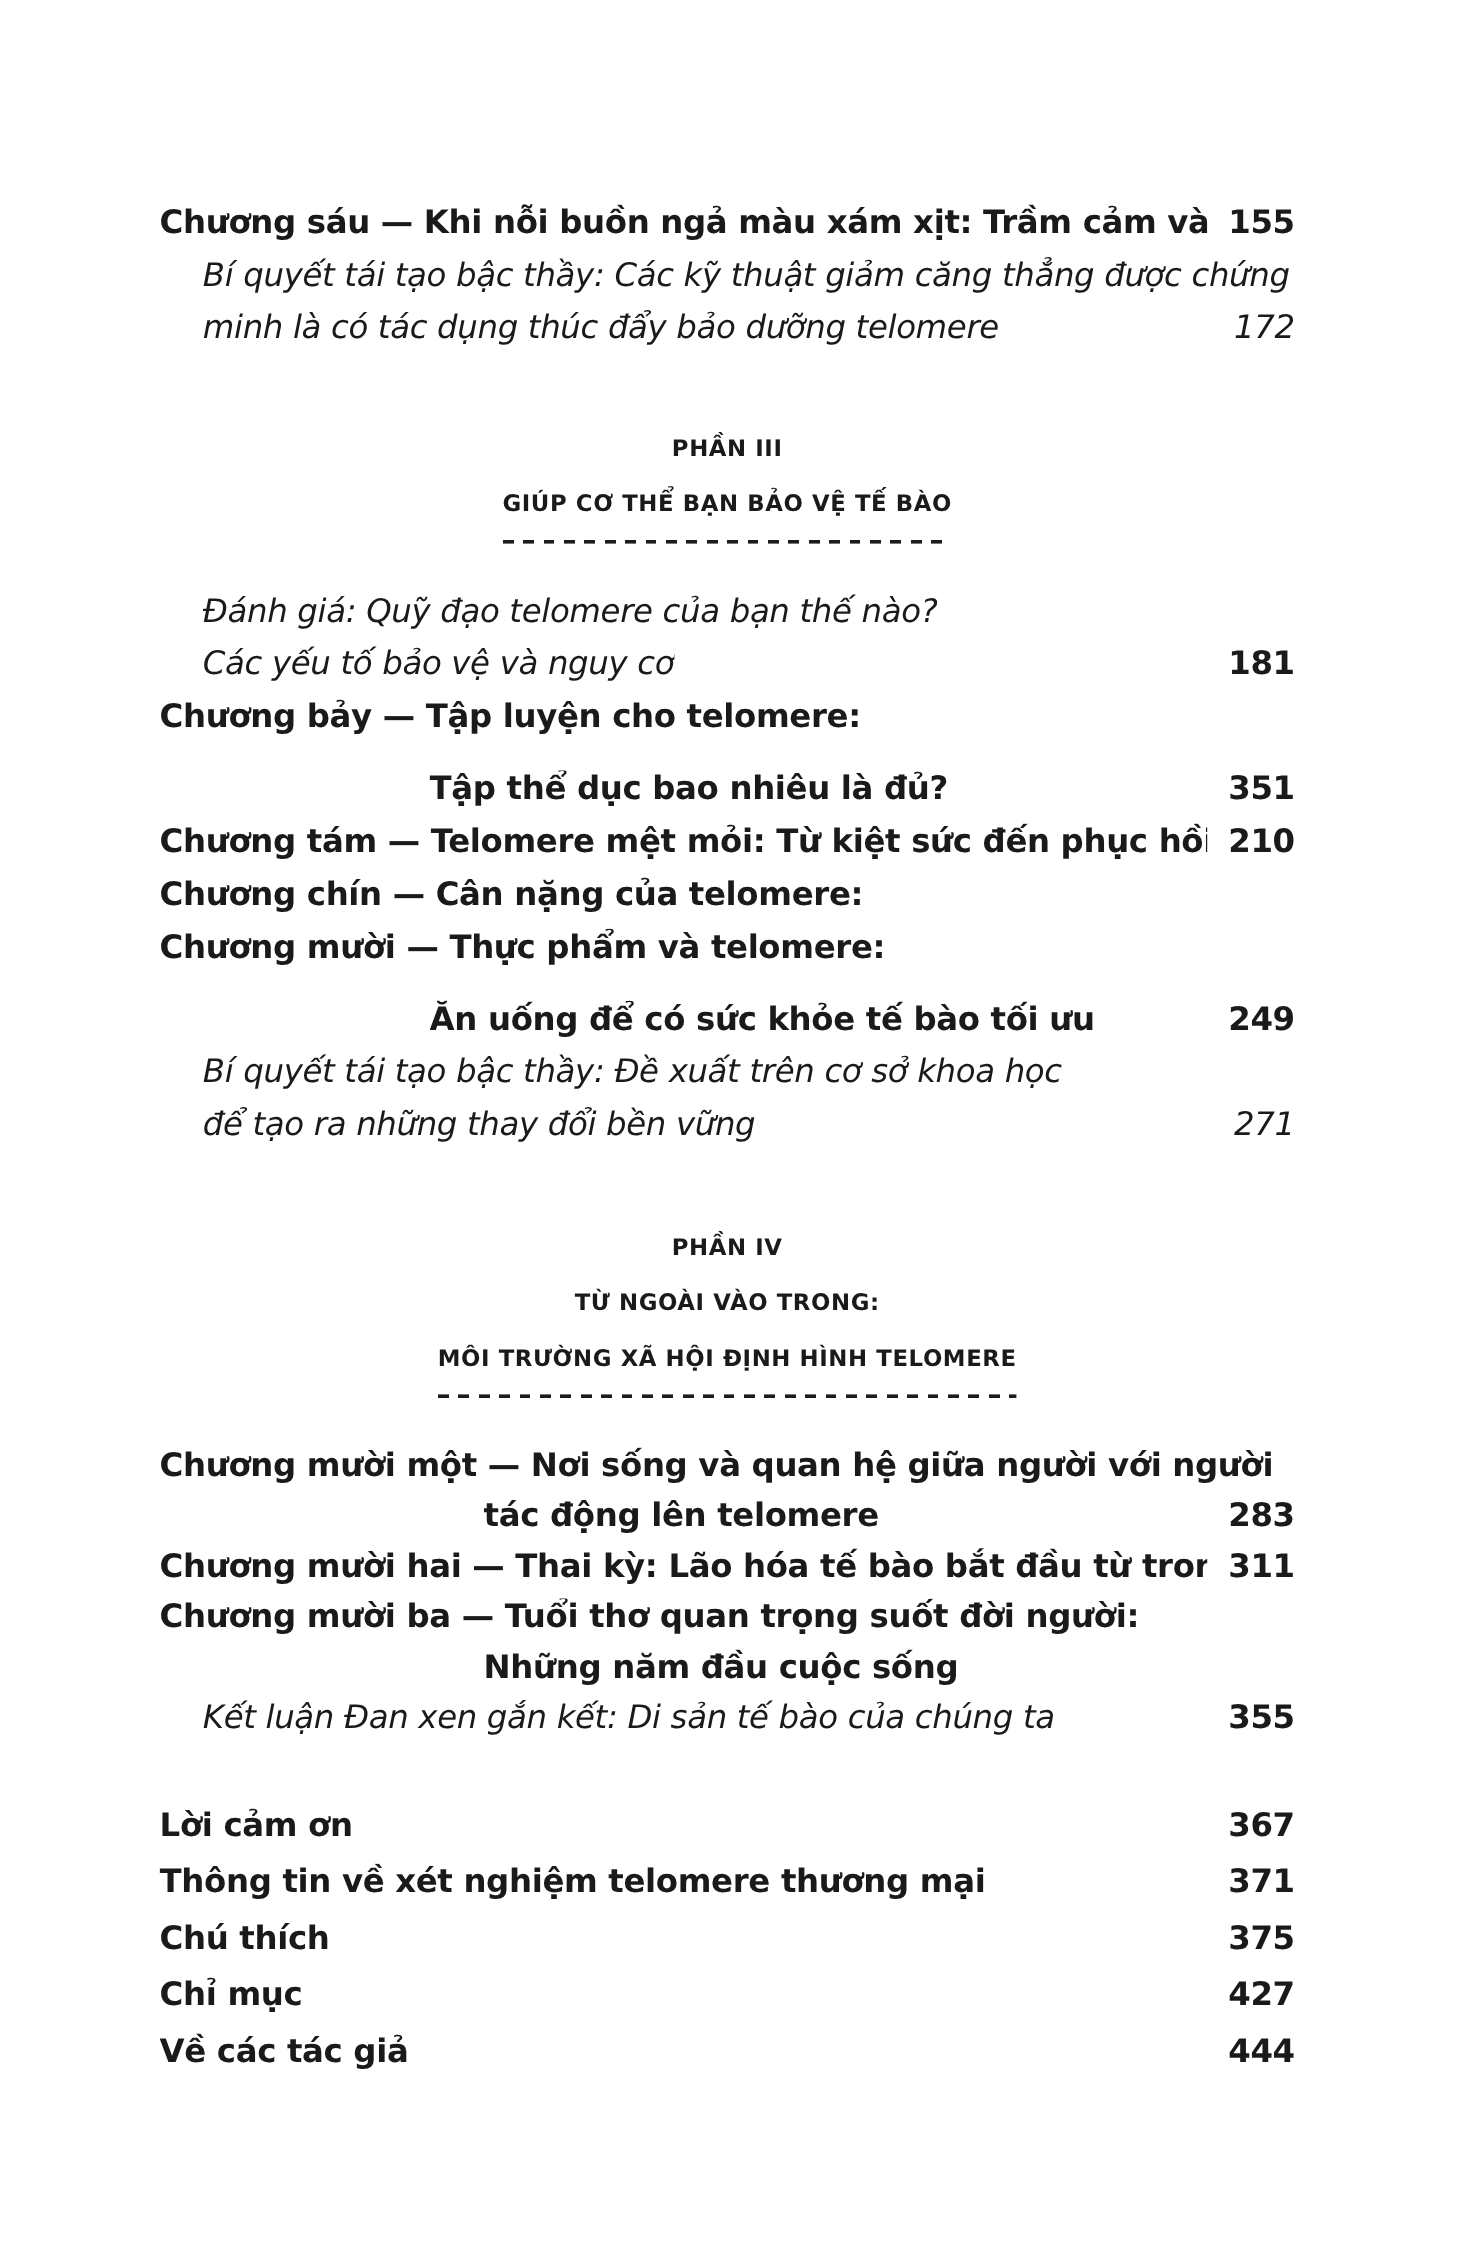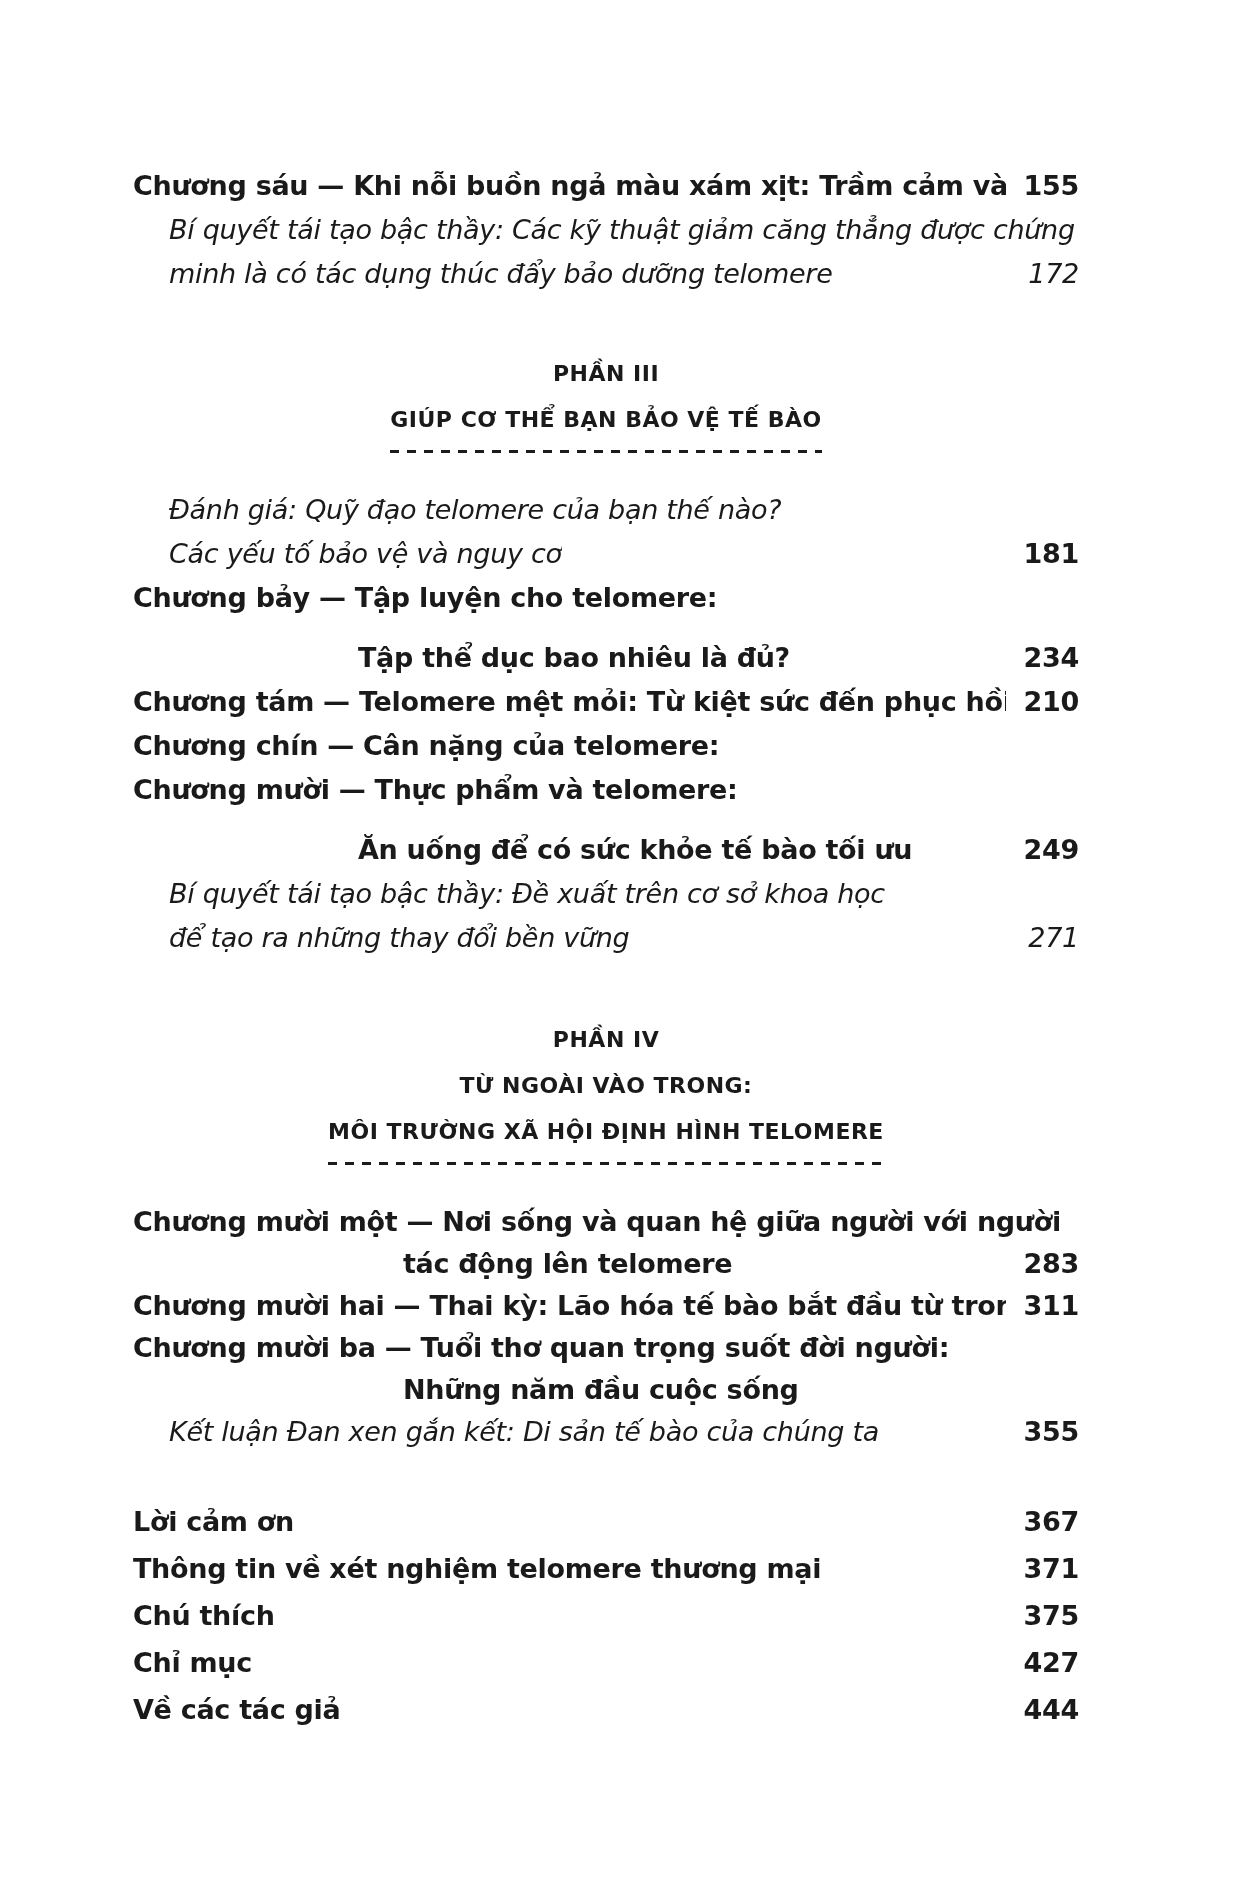--- a/index.html
+++ b/index.html
@@ -34,21 +34,21 @@
   .pg{margin-left:auto;padding-left:18px;font-weight:600;font-style:normal;}
   .pg.pit{font-style:italic;font-weight:400;}
   .g-p3{margin-top:34px;}
   .g-p4{margin-top:35px;}
   .g-back{margin-top:46px;}
   .section-heading{
     text-align:center;
     font-weight:bold;
     letter-spacing:0.5px;
     line-height:46px;
-    font-size:22px;
+    font-size:19px;
   }
   .sh-3{margin-top:56px;}
   .sh-4{margin-top:58px;}
   .dashed{display:inline-block;padding:0 4px;}
   .dashed::after{
     content:"";
     display:block;
     height:3px;
     margin-top:7px;
     background:repeating-linear-gradient(90deg,#1c1c1c 0 9px,transparent 9px 17px);
@@ -86,21 +86,21 @@
     </div>
     <div class="row it ind-sub">
       <span class="txt">Các yếu tố bảo vệ và nguy cơ</span>
       <span class="pg">181</span>
     </div>
     <div class="row chapter">
       <span class="txt">Chương bảy — Tập luyện cho telomere:</span>
     </div>
     <div class="row chapter ind-c3">
       <span class="txt">Tập thể dục bao nhiêu là đủ?</span>
-      <span class="pg">234</span>
+      <span class="pg">351</span>
     </div>
     <div class="row chapter">
       <span class="txt">Chương tám — Telomere mệt mỏi: Từ kiệt sức đến phục hồi</span>
       <span class="pg">210</span>
     </div>
     <div class="row chapter">
       <span class="txt">Chương chín — Cân nặng của telomere:</span>
     </div>
     <div class="row chapter">
       <span class="txt">Chương mười — Thực phẩm và telomere:</span>

